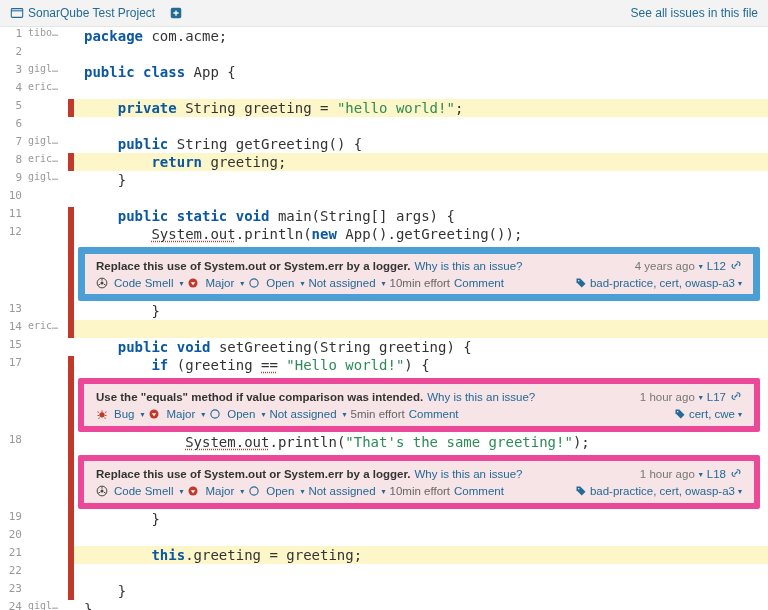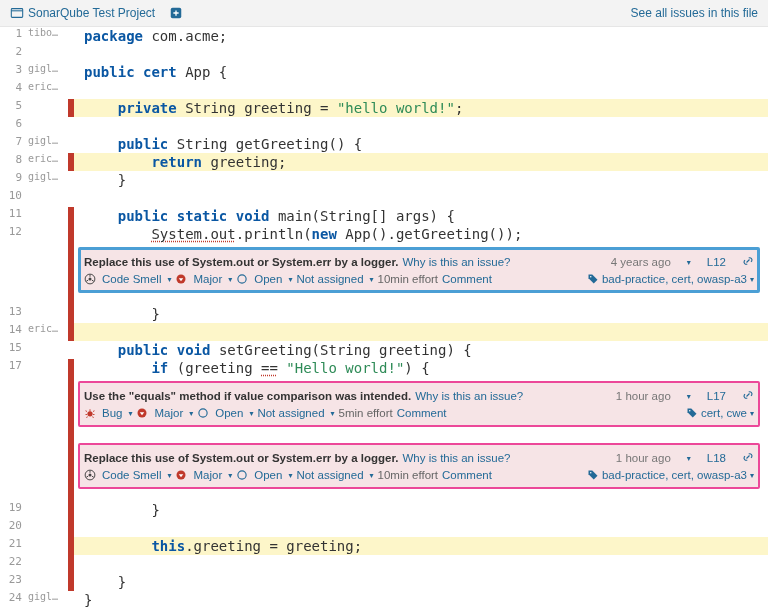--- a/index.html
+++ b/index.html
@@ -16,26 +16,26 @@
 .code-col { flex: 1; font-family: Menlo, Monaco, Consolas, monospace; font-size: 14px; }
 .line { display: flex; align-items: stretch; min-height: 18px; }
 .line .code { flex: 1; padding: 1px 0 1px 10px; white-space: pre; }
 .hl-yellow .code { background: #fdf6c9; }
 .hl-yellow .gutter-mark { background: #c0392b; }
 .hl-red-bar .gutter-mark { background: #c0392b; }
 .kw { color: #0a57a3; font-weight: bold; }
 .str { color: #2e8b57; }
 .pkg { color: #333; }
 .sysout { text-decoration: underline dotted #c0392b; text-underline-offset: 2px; }
-.issue-box { margin: 4px 0 12px 0; border: 2px solid #ec4899; background: #f6e4e6; border-radius: 2px; padding: 6px 4px; position: relative; }
+.issue-box { margin: 4px 0 1px 0; border: 6px solid #ec4899; background: #f6e4e6; border-radius: 2px; padding: 6px 12px; position: relative; }
 .issue-box.sel { border-color: #4b9fd5; background: #f6e4e6; box-shadow: 0 0 0 1px #4b9fd5 inset; }
 .issue-row { display: flex; align-items: center; flex-wrap: wrap; gap: 4px; font-family: -apple-system, BlinkMacSystemFont, "Segoe UI", Helvetica, Arial, sans-serif; font-size: 11.5px; }
 .issue-msg { color: #333; font-weight: 600; }
 .issue-why { color: #236a97; cursor: pointer; font-weight: normal; }
-.issue-meta-right { margin-left: auto; display: flex; align-items: center; gap: 16px; color: #777; text-align: center; }
+.issue-meta-right { margin-left: auto; display: flex; align-items: center; gap: 4px; color: #777; text-align: center; }
 .badge { display: inline-flex; align-items: center; gap: 6px; color: #236a97; cursor: pointer; }
 .badge svg { width: 12px; height: 12px; }
 .tags { display: inline-flex; align-items: center; gap: 3px; color: #236a97; cursor: pointer; }
 .tri { font-size: 8px; color: #236a97; }
 .lnk { color: #236a97; cursor: pointer; }
 .perma svg { width: 12px; height: 12px; }
 .issue-line { display: flex; }
 .issue-line .gutter-ln, .issue-line .gutter-auth { visibility: hidden; }
 .issue-line .gutter-mark { background: #c0392b; }
 .issue-wrap { flex: 1; padding-left: 4px; padding-right: 8px; }
@@ -71,21 +71,21 @@
       <div class="line">
     <div class="gutter-ln">2</div>
     <div class="gutter-auth"></div>
     <div class="gutter-mark"></div>
     <div class="code code-col"></div>
   </div>
       <div class="line">
     <div class="gutter-ln">3</div>
     <div class="gutter-auth">gigl…</div>
     <div class="gutter-mark"></div>
-    <div class="code code-col"><span class="kw">public cert </span>App {</div>
+    <div class="code code-col"><span class="kw">public class </span>App {</div>
   </div>
       <div class="line">
     <div class="gutter-ln">4</div>
     <div class="gutter-auth">eric…</div>
     <div class="gutter-mark"></div>
     <div class="code code-col"></div>
   </div>
       <div class="line hl-yellow">
     <div class="gutter-ln">5</div>
     <div class="gutter-auth"></div>
@@ -276,20 +276,26 @@
                     <circle cx="5" cy="5" r="1" fill="#fff"></circle>
                   </svg>
                   <span>cert, cwe</span>
                   <span class="tri">▾</span>
                 </span>
       </span>
     </div>
   </div>
         </div>
       </div>
+      <div class="line hl-red-bar">
+    <div class="gutter-ln">18</div>
+    <div class="gutter-auth"></div>
+    <div class="gutter-mark"></div>
+    <div class="code code-col">            <span class="sysout">System.out</span>.println(<span class="str">"That's the same greeting!"</span>);</div>
+  </div>
       <div class="line issue-line hl-red-bar">
       <div class="gutter-ln"></div>
         <div class="gutter-auth"></div>
         <div class="gutter-mark"></div>
       <div class="issue-wrap">
           <div class="issue-box">
     <div class="issue-row">
       <span class="issue-msg">Replace this use of System.out or System.err by a logger.</span>
       <span class="issue-why">Why is this an issue?</span>
       <span class="issue-meta-right">

